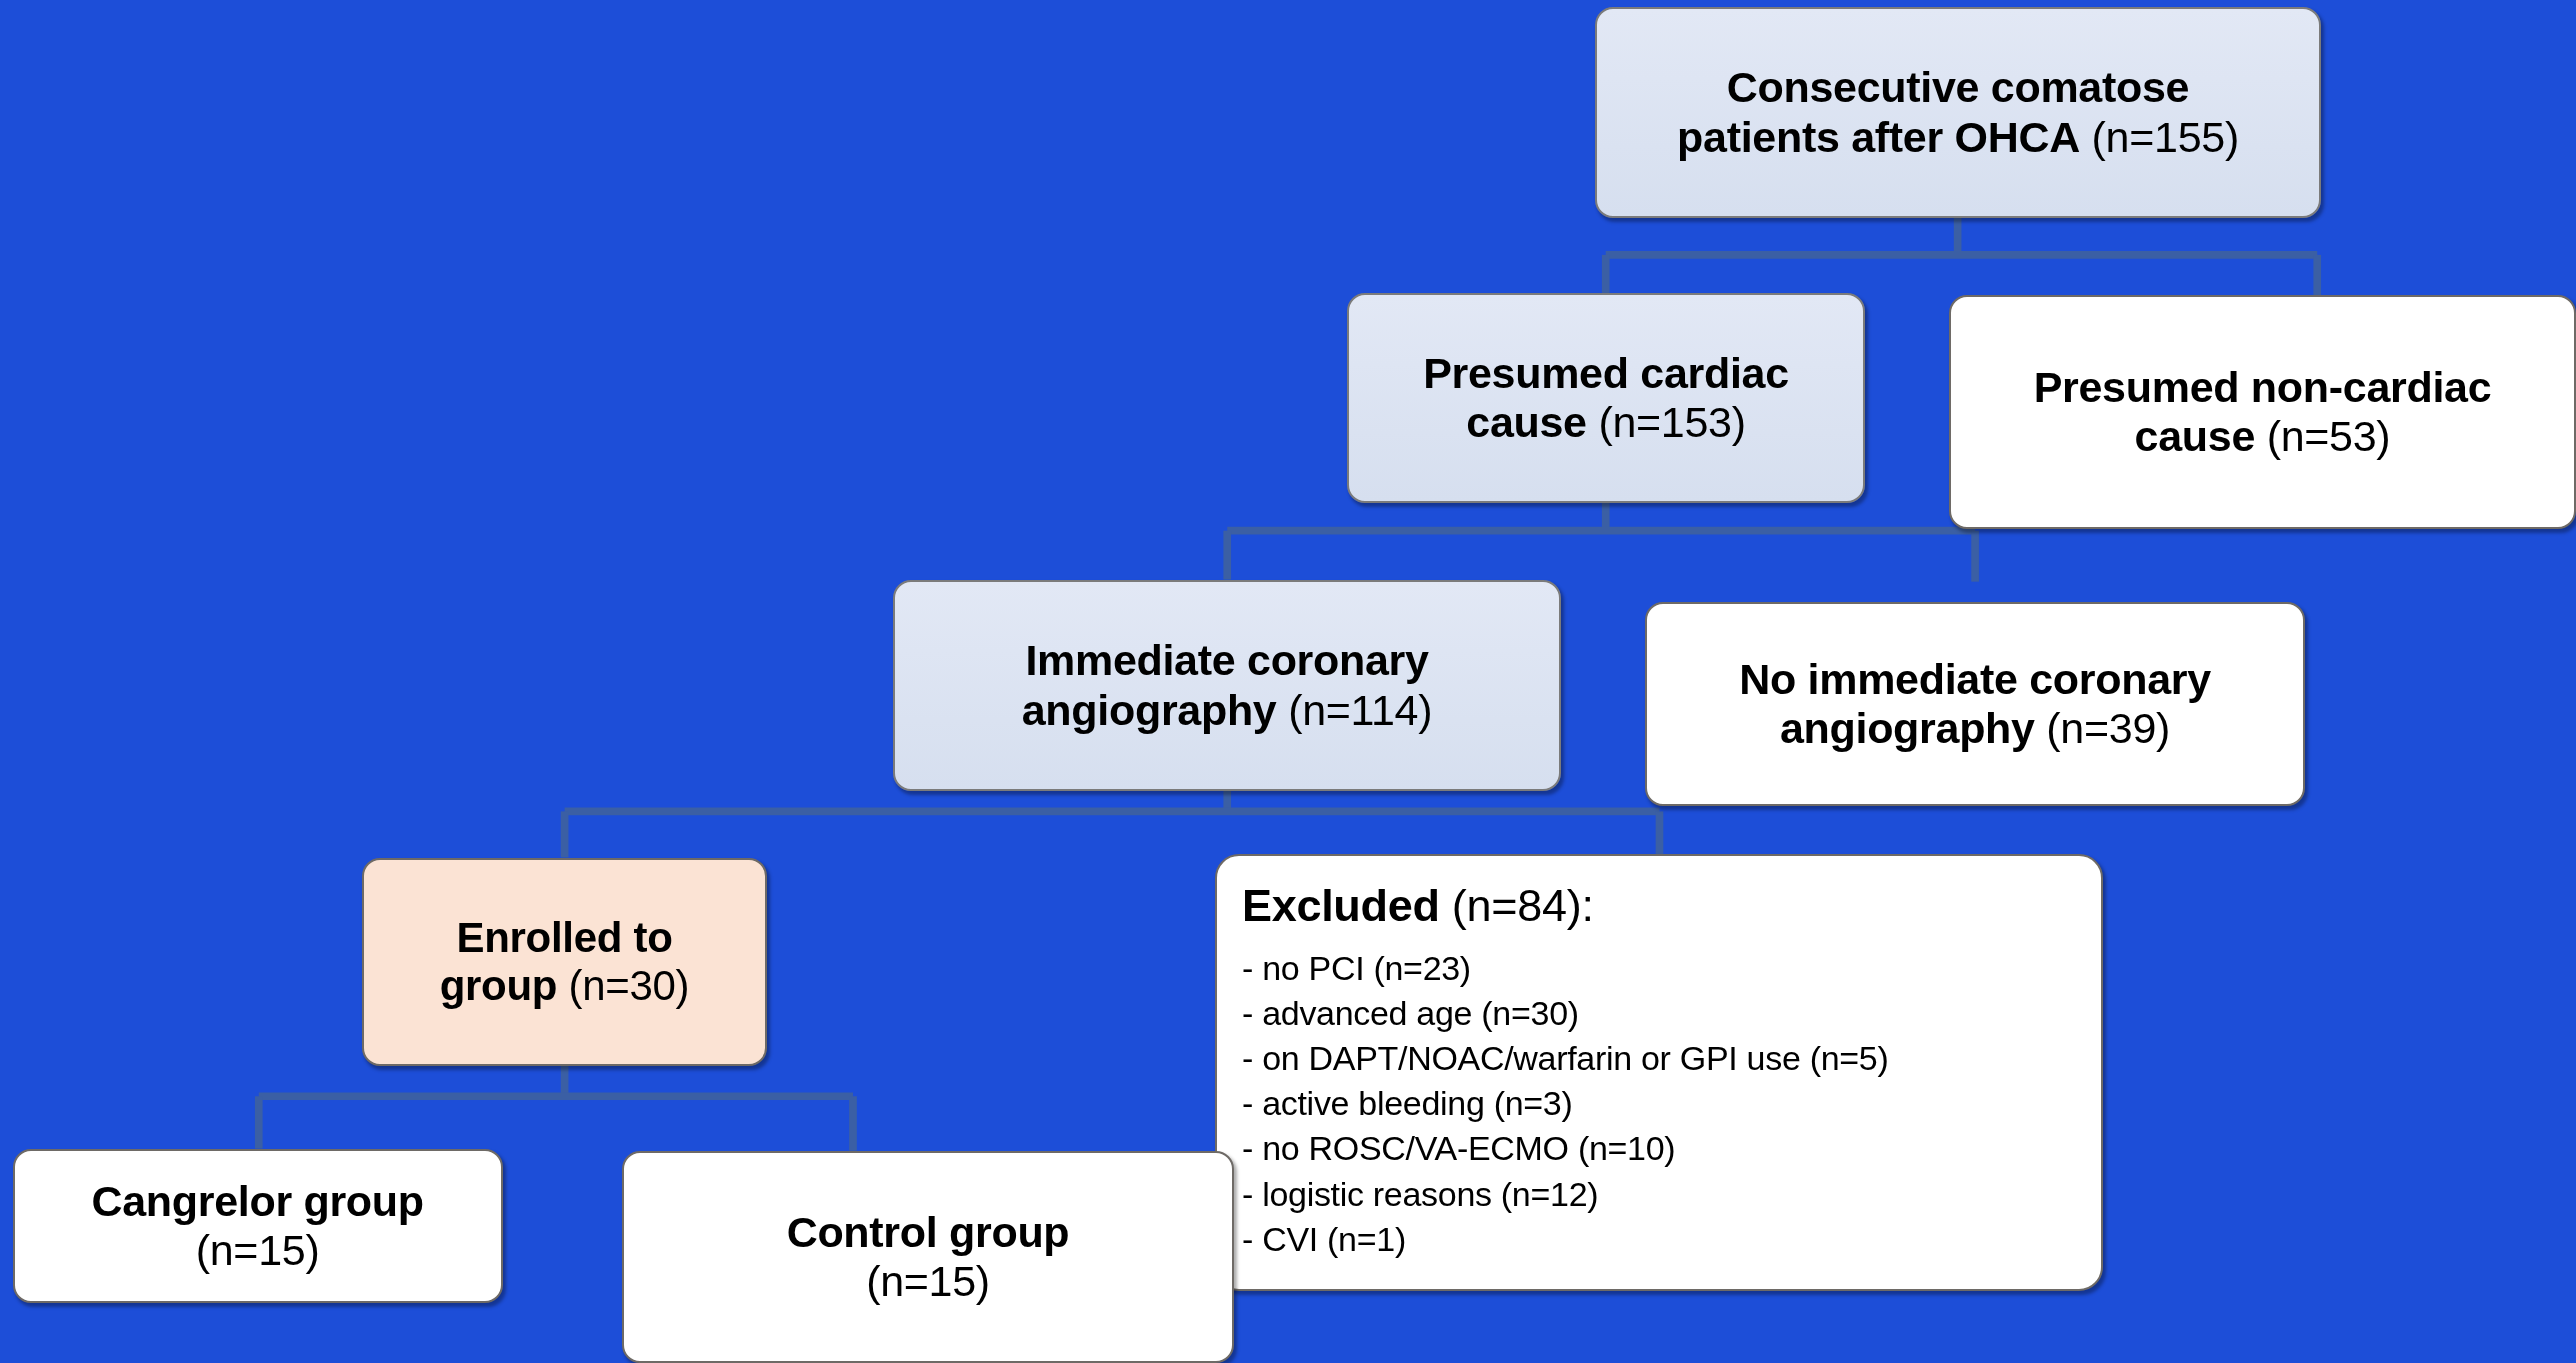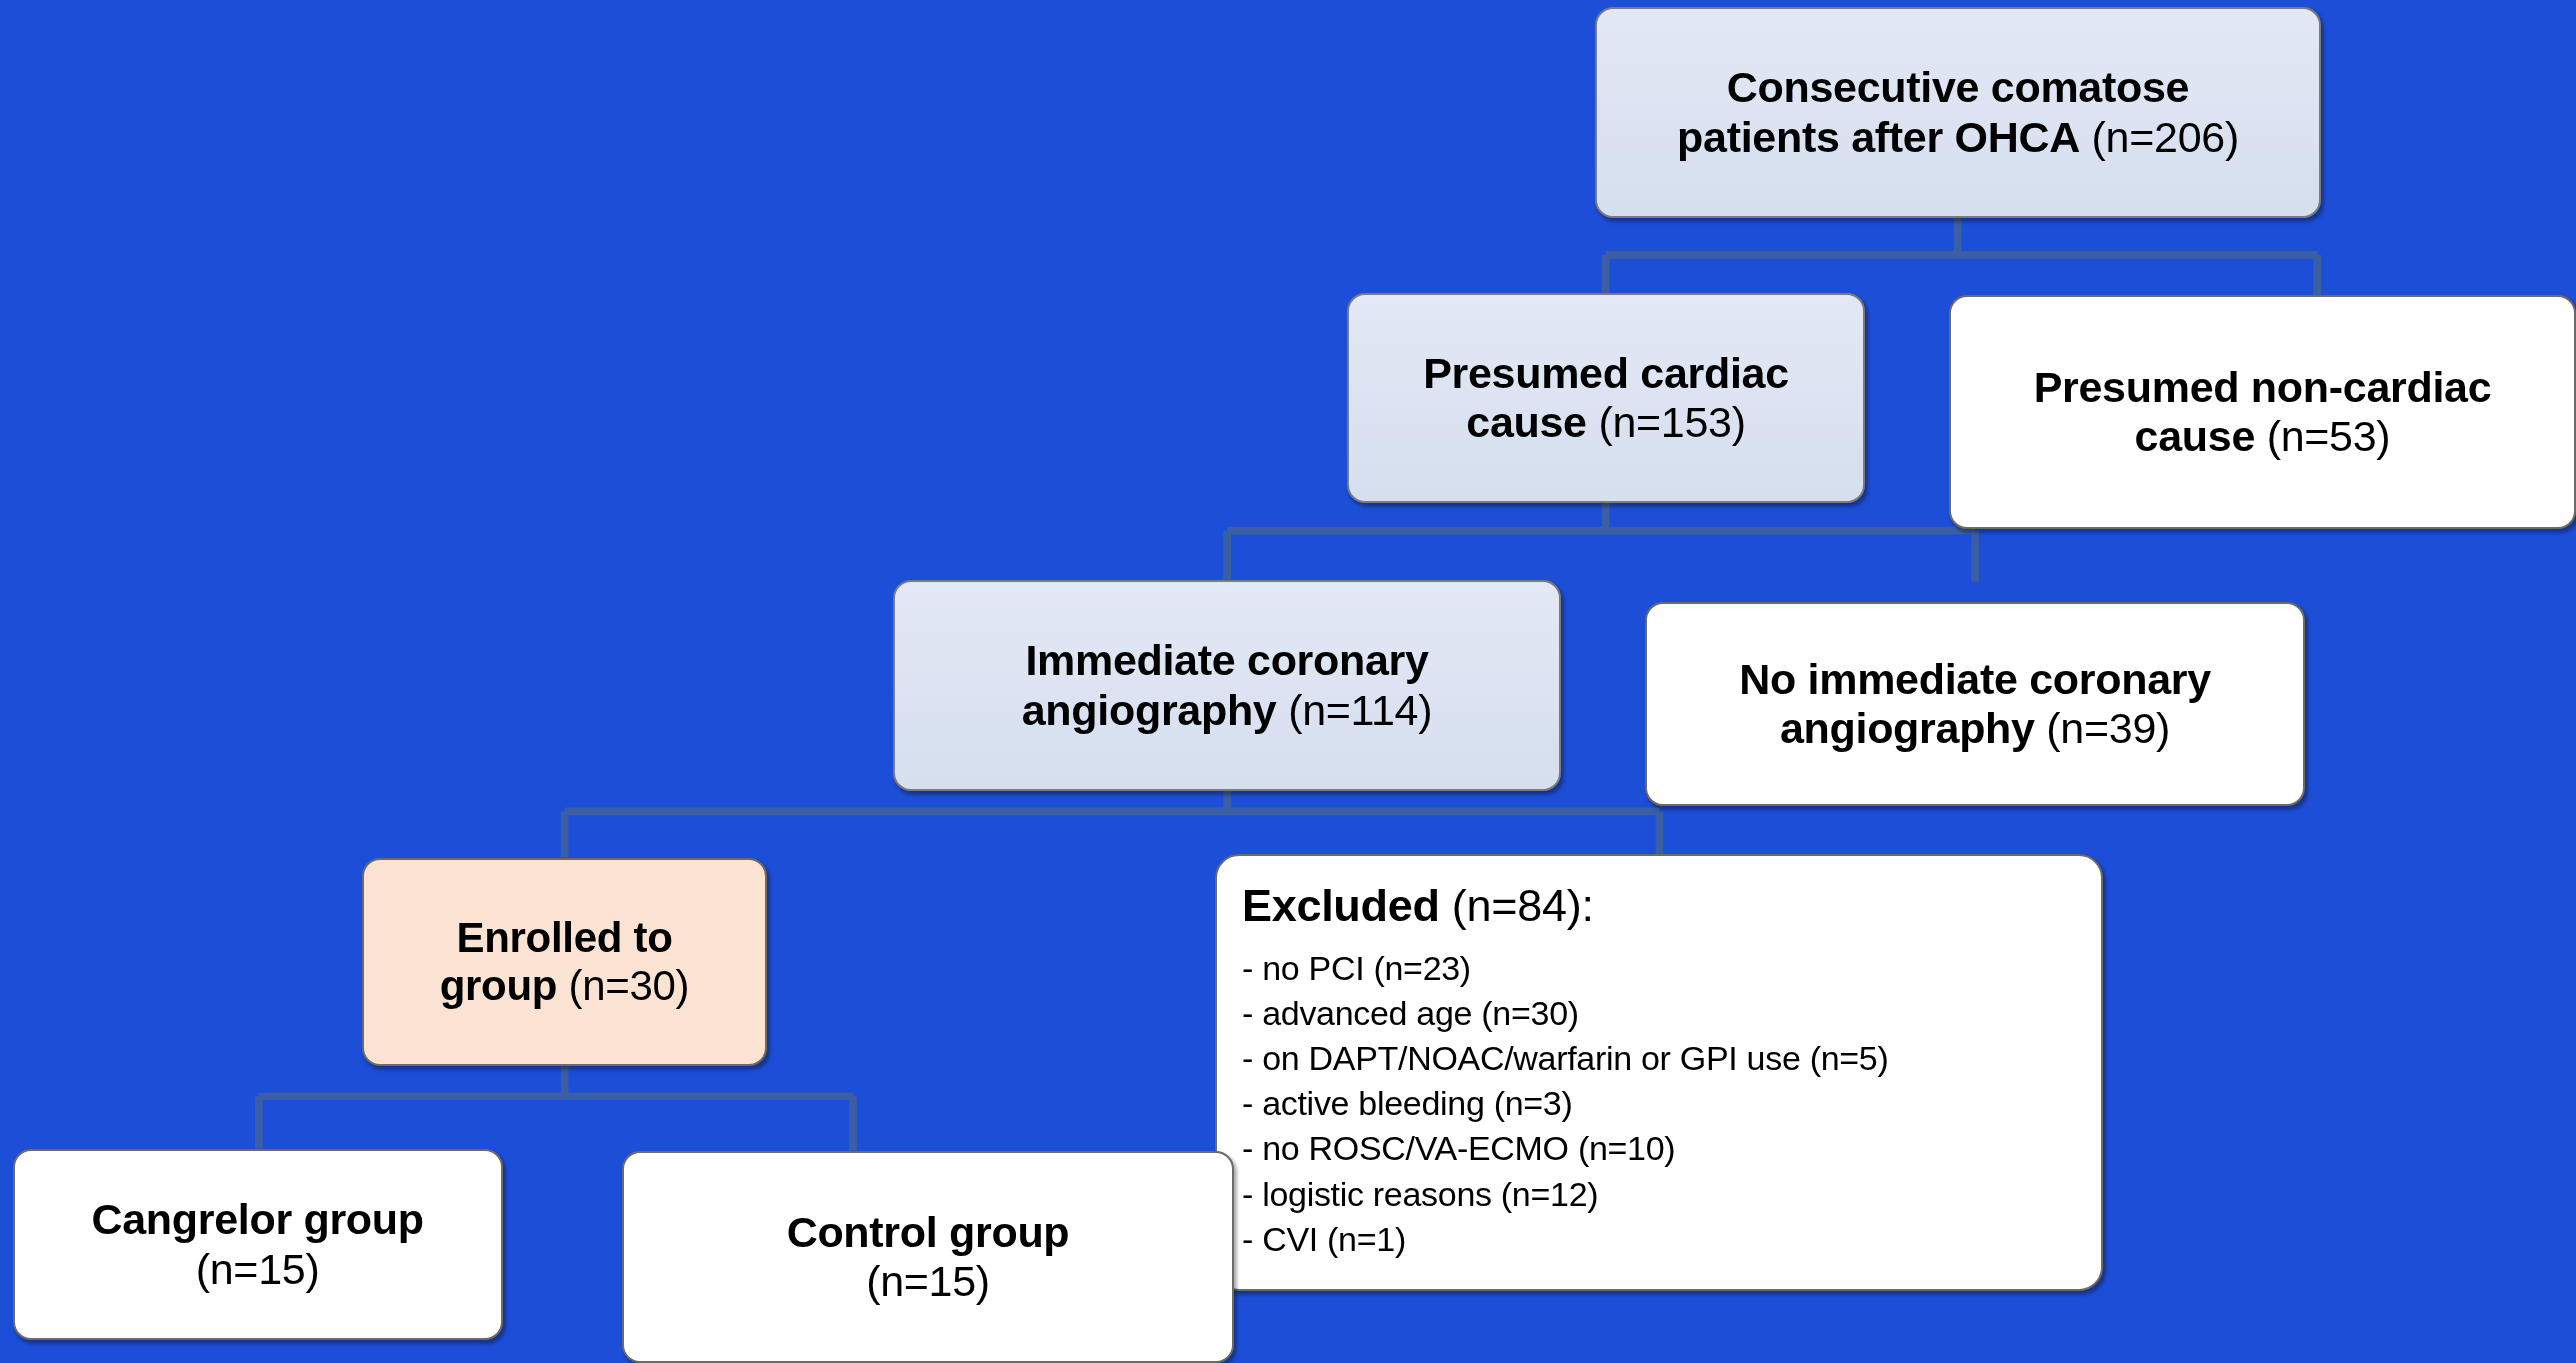--- a/index.html
+++ b/index.html
@@ -66,21 +66,21 @@
 
   
   #node-root      { left: 1595px; top: 7px;   width: 726px; height: 211px; }
   #node-cardiac   { left: 1347px; top: 293px;  width: 518px;  height: 210px; }
   #node-noncard   { left: 1949px; top: 295px;  width: 627px;  height: 234px; }
   #node-ica       { left: 893px; top: 580px;  width: 668px;  height: 211px; }
   #node-noica     { left: 1645px; top: 582px;  width: 660px;  height: 204px; margin-top: 20px; }
   #node-enrolled  { left: 362px;  top: 858px; width: 405px;  height: 208px; }
   #node-excluded  { left: 1215px; top: 854px; width: 888px; height: 437px;
                     align-items: flex-start; justify-content: flex-start; border-radius: 24px; }
-  #node-cangrelor { left: 12.6px;   top: 1149px; width: 490px;  height: 191px; }
+  #node-cangrelor { left: 12.6px;   top: 1149px; width: 490px;  height: 154px; }
   #node-control   { left: 622px;  top: 1151px; width: 612px;  height: 212px; text-align: center; }
 
   #node-root .node-text      { font-size: 43px; }
   #node-cardiac .node-text   { font-size: 43px; }
   #node-noncard .node-text   { font-size: 43px; }
   #node-ica .node-text       { font-size: 43px; }
   #node-noica .node-text     { font-size: 43px; }
   #node-enrolled .node-text  { font-size: 42px; }
   #node-cangrelor .node-text { font-size: 43px; }
   #node-control .node-text   { font-size: 43px; }
@@ -139,21 +139,21 @@
       <path d="M 808 1526 L 808 1570"></path>
       <path d="M 370 1570 L 1221 1570"></path>
       <path d="M 370 1570 L 370 1645"></path>
       <path d="M 1221 1570 L 1221 1648"></path>
     </g>
   </svg>
 
   <div class="node fill-blue" id="node-root">
     <div class="node-text">
       <span>Consecutive comatose</span><br>
-      <span>patients after OHCA</span><span class="reg"> (n=206)</span>
+      <span>patients after OHCA</span><span class="reg"> (n=155)</span>
     </div>
   </div>
 
   <div class="node fill-blue" id="node-cardiac">
     <div class="node-text">
       <span>Presumed cardiac</span><br>
       <span>cause</span><span class="reg"> (n=153)</span>
     </div>
   </div>
 

